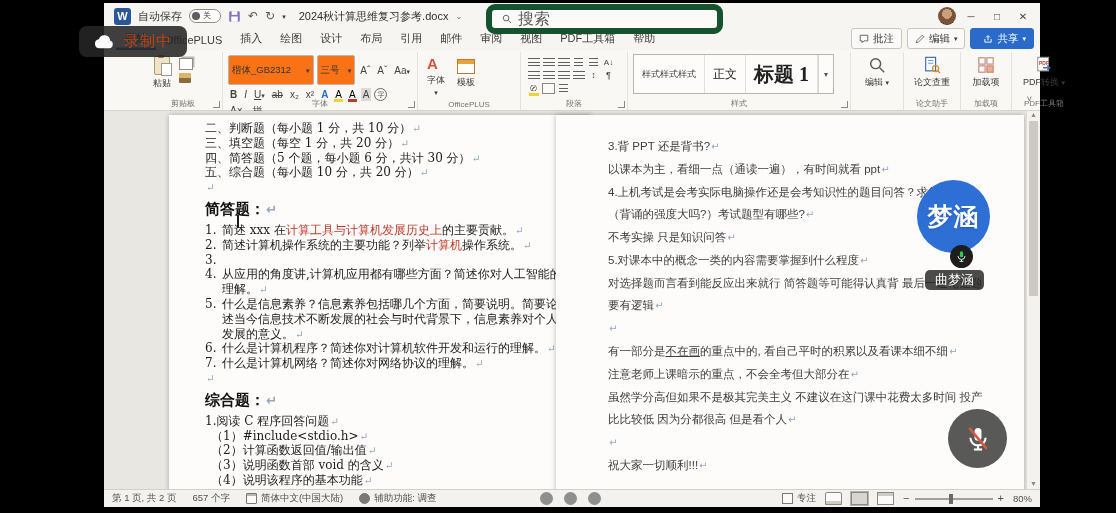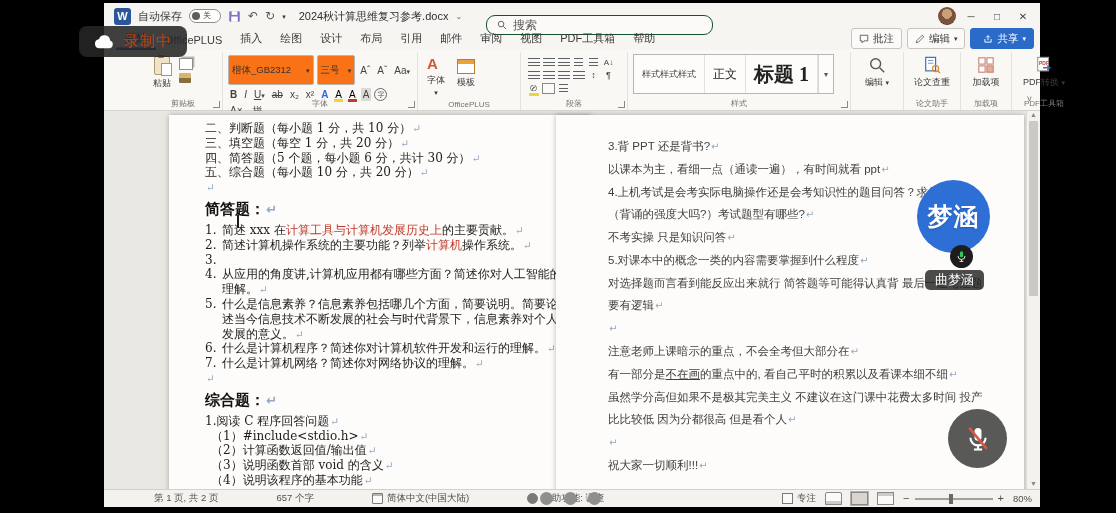--- a/index.html
+++ b/index.html
@@ -12,23 +12,23 @@
             font-size:11px;color:#3a3a3a;position:relative;flex:none;}
   .wlogo{width:17px;height:17px;background:#2b579a;border-radius:3px;color:#fff;font-weight:bold;
          font-size:11px;display:flex;align-items:center;justify-content:center;}
   .toggle{width:26px;height:12px;border:1px solid #8f8d8a;border-radius:7px;background:#fff;
           display:flex;align-items:center;padding:0 2px;gap:3px;}
   .knob{width:8px;height:8px;border-radius:50%;background:#5f5d5a;}
   .toggle .state{font-size:8px;color:#444;line-height:1;}
   .qat{font-size:12px;color:#5a5856;line-height:1;}
   .doc-title{margin-left:6px;font-size:11px;color:#2f2f2f;white-space:nowrap;}
   .title-chev{font-size:8px;color:#666;}
-  .searchpill{position:absolute;left:382px;top:12px;width:205px;height:18px;border:1px solid #14532d;
+  .searchpill{position:absolute;left:382px;top:1px;width:205px;height:18px;border:6px solid #14532d;
               border-radius:9px;background:#fbfaf8;display:flex;align-items:center;gap:6px;
-              padding:0 10px;color:#5d5b58;font-size:12px;}
+              padding:0 10px;color:#5d5b58;font-size:16px;}
   .tb-right{margin-left:auto;display:flex;align-items:center;gap:4px;}
   .avatar{width:18px;height:18px;border-radius:50%;
           background:radial-gradient(circle at 50% 38%, #caa07a 0 34%, #7c523a 35% 70%, #4e342a 71%);}
   .wbtn{width:22px;height:20px;display:flex;align-items:center;justify-content:center;
         font-size:10px;color:#444;}
   
   .tabrow{height:21px;display:flex;align-items:center;padding-left:12px;position:relative;flex:none;}
   .tabs{display:flex;align-items:flex-end;}
   .tab{padding:2px 9px 4px;font-size:11px;color:#3d3b39;white-space:nowrap;}
   .tab.selected{color:#185abd;font-weight:bold;box-shadow:inset 0 -2.5px 0 #185abd;}
@@ -101,21 +101,21 @@
   .c-mark{color:#93a7bf;font-size:88%;margin-left:1px;}
   .text-cursor{position:absolute;left:133px;top:104px;width:1.5px;height:13px;background:#1b1b1b;}
   
   .vscroll{position:absolute;right:0;top:0;bottom:0;width:13px;background:#f3f2ef;border-left:1px solid #dedcd7;
            display:flex;flex-direction:column;align-items:center;font-size:7px;color:#8a8886;}
   .vthumb{width:9px;height:175px;background:#ccc9c4;margin-top:3px;border-radius:1px;}
   .vscroll .down{margin-top:auto;margin-bottom:2px;}
   
   .statusbar{height:17px;background:#f3f2ee;border-top:1px solid #d2d0cb;display:flex;align-items:center;
              padding:0 8px;gap:16px;font-size:9.5px;color:#524f4c;flex:none;}
-  .sseg{display:flex;align-items:center;gap:4px;white-space:nowrap;margin-left:42px;}
+  .sseg{display:flex;align-items:center;gap:4px;white-space:nowrap;}
   .sico{width:9px;height:9px;border:1px solid #7b7976;background:#fbfaf8;}
   .sico.book{border-radius:1px;box-shadow:inset 0 2px 0 #b9b6b1;}
   .sico.person{border-radius:50%;background:#7b7976;}
   .sb-right{margin-left:auto;display:flex;align-items:center;gap:9px;}
   .vicon{width:15px;height:11px;border:1px solid #8a8886;background:#fbfaf8;}
   .vicon.sel{background:#d8d5cf;box-shadow:0 0 0 1px #b5b2ad;}
   .vicon.read{border-radius:2px 2px 0 0;box-shadow:inset 0 -3px 0 #cfccc7;}
   .vicon.web{box-shadow:inset 0 3px 0 #cfccc7;}
   .slider{display:flex;align-items:center;gap:5px;}
   .track{width:78px;height:2px;background:#a3a19d;position:relative;}
@@ -416,22 +416,22 @@
         <div class="docline ind"><span><span>（5）某一句的含义</span><span class="c-mark">↵</span></span></div>
       </div>
     <div class="page pright">
         <div class="docline p"><span><span>3.背 PPT 还是背书?</span><span class="c-mark">↵</span></span></div>
         <div class="docline p"><span><span>以课本为主，看细一点（通读一遍），有时间就看 ppt</span><span class="c-mark">↵</span></span></div>
         <div class="docline p"><span><span>4.上机考试是会考实际电脑操作还是会考知识性的题目问答？求复习攻略（背诵的强度大吗?）考试题型有哪些?</span><span class="c-mark">↵</span></span></div>
         <div class="docline p"><span><span>不考实操 只是知识问答</span><span class="c-mark">↵</span></span></div>
         <div class="docline p"><span><span>5.对课本中的概念一类的内容需要掌握到什么程度</span><span class="c-mark">↵</span></span></div>
         <div class="docline p"><span><span>对选择题而言看到能反应出来就行 简答题等可能得认真背 最后一道论述题要有逻辑</span><span class="c-mark">↵</span></span></div>
         <div class="docline blank"><span><span class="c-mark">↵</span></span></div>
+        <div class="docline p"><span><span>有一部分是</span><span class="c-u">不在画</span><span>的重点中的, 看自己平时的积累以及看课本细不细</span><span class="c-mark">↵</span></span></div>
         <div class="docline p"><span><span>注意老师上课暗示的重点，不会全考但大部分在</span><span class="c-mark">↵</span></span></div>
-        <div class="docline p"><span><span>有一部分是</span><span class="c-u">不在画</span><span>的重点中的, 看自己平时的积累以及看课本细不细</span><span class="c-mark">↵</span></span></div>
         <div class="docline p"><span><span>虽然学分高但如果不是极其完美主义 不建议在这门课中花费太多时间 投产比比较低 因为分都很高 但是看个人</span><span class="c-mark">↵</span></span></div>
         <div class="docline blank"><span><span class="c-mark">↵</span></span></div>
         <div class="docline p"><span><span>祝大家一切顺利!!!</span><span class="c-mark">↵</span></span></div>
       </div>
     <div class="text-cursor"></div>
     <div class="vscroll">
       <span>▲</span>
       <div class="vthumb"></div>
       <span class="down">▼</span>
     </div>

